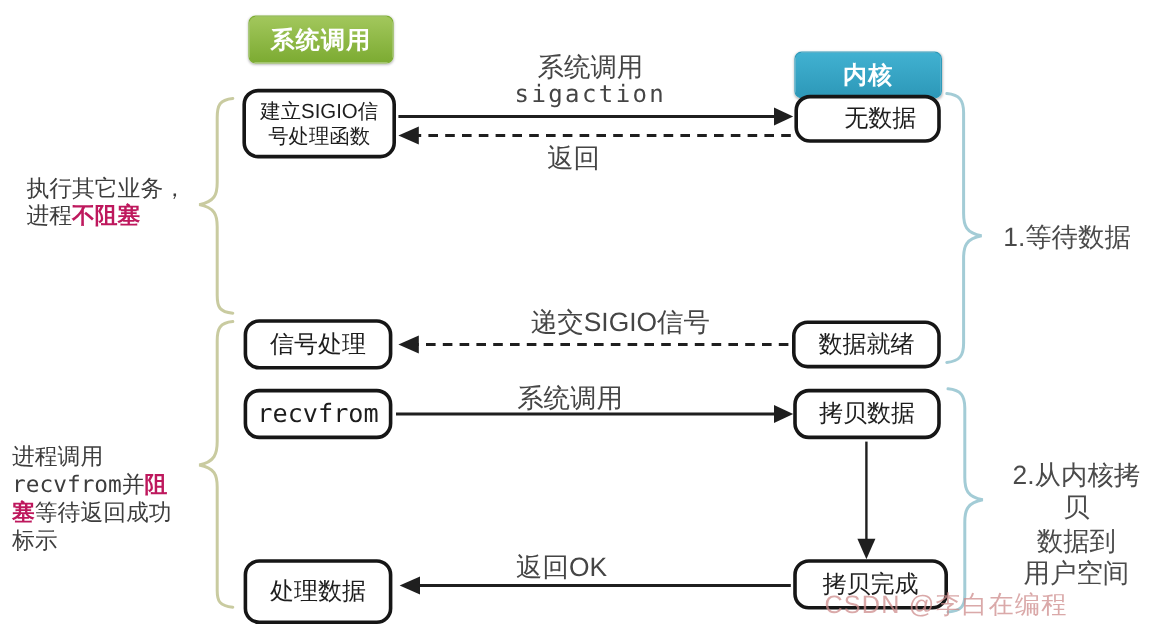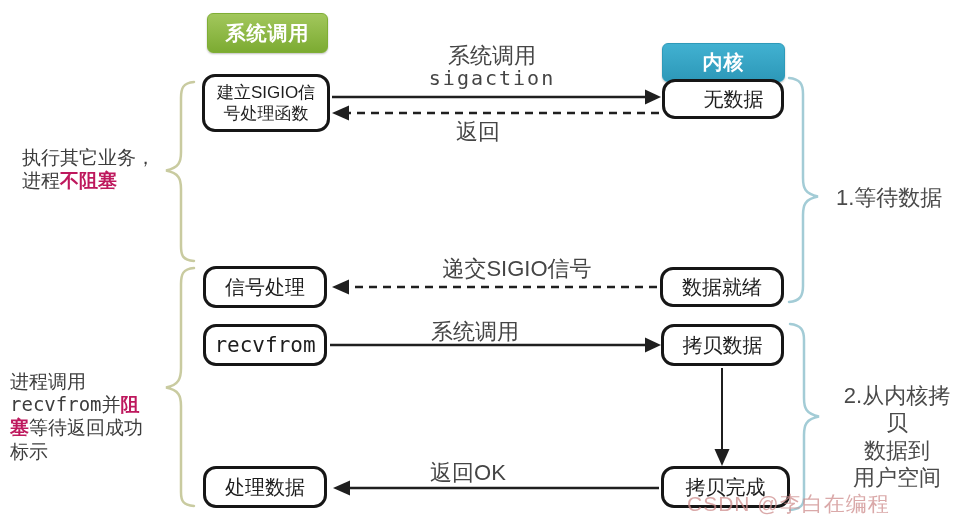--- a/index.html
+++ b/index.html
@@ -93,21 +93,21 @@
   <div class="abs node" style="left:203px;top:266px;width:124px;height:42px;">
     <span>信号处理</span>
   </div>
   <div class="abs node small" style="left:202px;top:74px;width:128px;height:58px;">
     <span>建立SIGIO信</span>
     <span>号处理函数</span>
   </div>
   <div class="abs node" style="left:203px;top:324px;width:124px;height:42px;">
     <span class="mono">recvfrom</span>
   </div>
-  <div class="abs node" style="left:203px;top:466px;width:124px;height:42px;">
+  <div class="abs node" style="left:203px;top:466px;width:124px;height:54px;">
     <span>处理数据</span>
   </div>
 
   <div class="abs node" style="left:662px;top:79px;width:122px;height:40px;padding-left:21px;">
     <span>无数据</span>
   </div>
   <div class="abs node" style="left:660px;top:267px;width:124px;height:40px;">
     <span>数据就绪</span>
   </div>
   <div class="abs node" style="left:661px;top:324px;width:123px;height:42px;">

